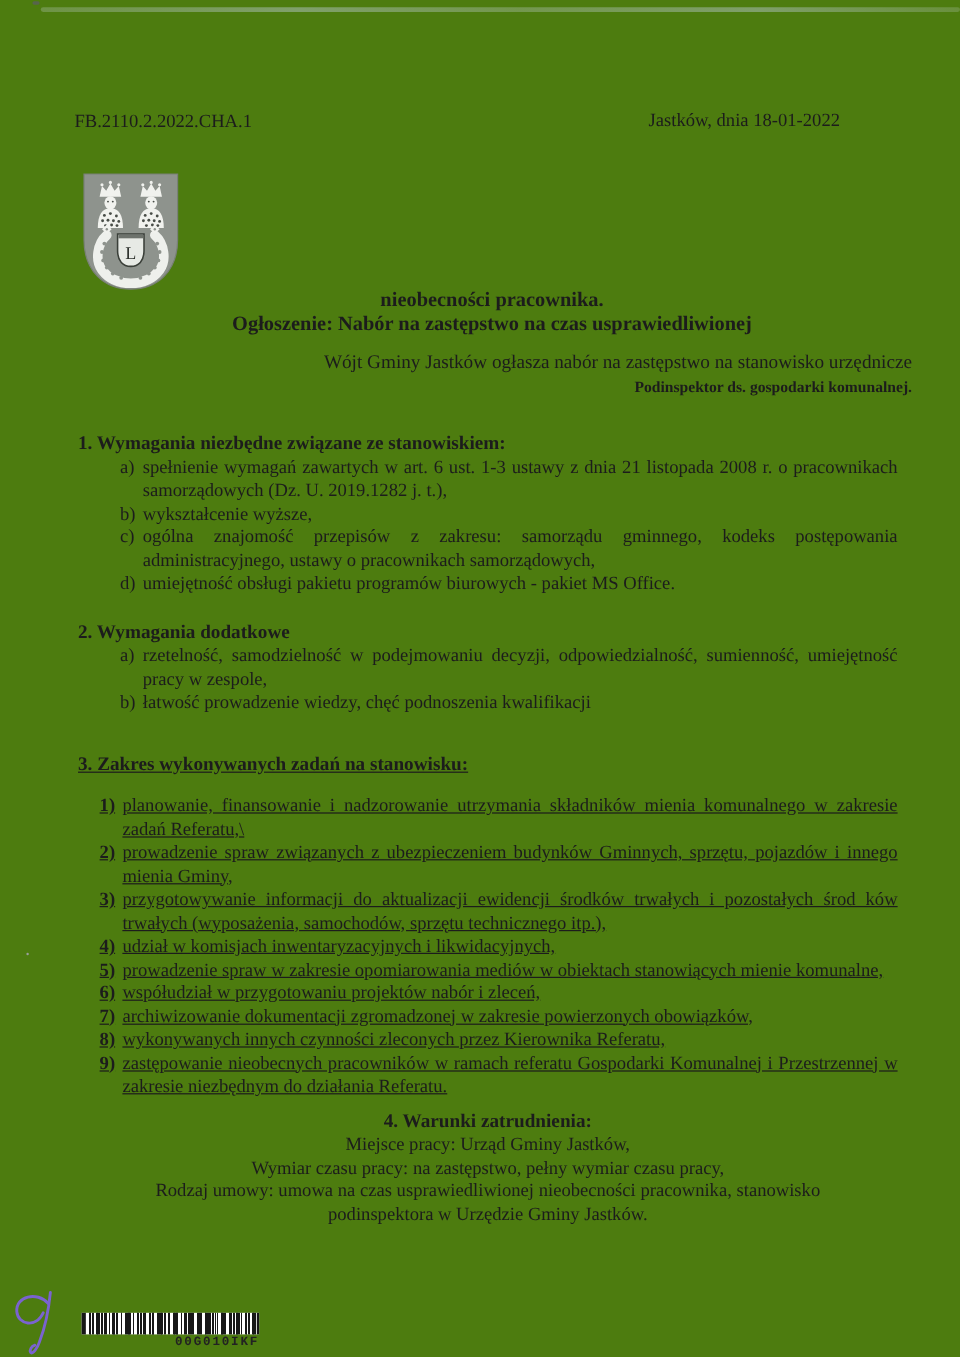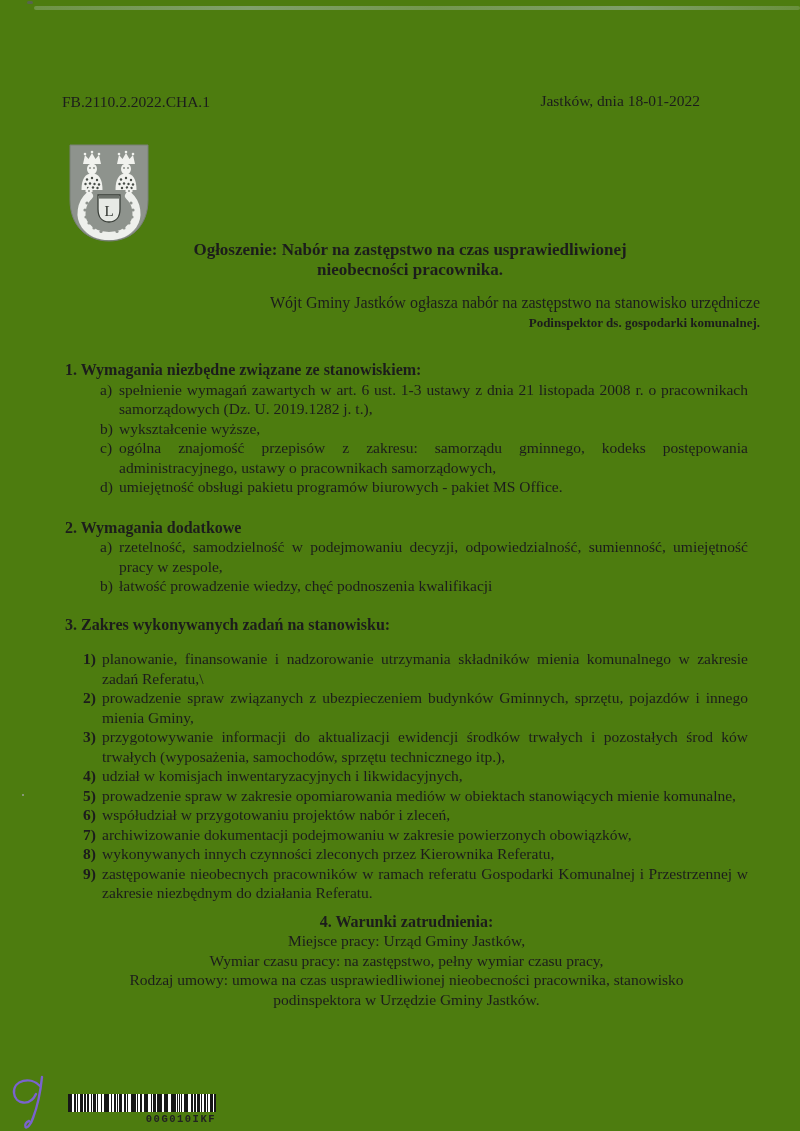--- a/index.html
+++ b/index.html
@@ -34,21 +34,21 @@
     text-align:right; font-size:16px; line-height:20px;
   }
   .intro-position { font-weight:bold; font-size:13px; }
 
   .body-text {
     position:absolute; top:360px; left:65px; width:683px;
     font-size:15.5px; line-height:19.5px;
   }
   .sec-h { font-weight:bold; font-size:16px; margin:0; }
   .sec2 { margin-top:21px; }
-  .sec3 { margin-top:19px; }
+  .sec3 { margin-top:32px;text-decoration:underline; }
   .sec3-items { margin-top:15px; }
   .sec4 { margin-top:9px;text-align:center; }
 
   .li { display:flex; }
   .li-text { flex:1 1 auto; text-align:justify; }
   .lettered { padding-left:35px; }
   .lettered .li-label { flex:0 0 19px; }
   .numbered { padding-left:18px; }
   .numbered .li-label { flex:0 0 19px; font-weight:bold; }
   .plain-line { margin:0; }
@@ -135,22 +135,22 @@
       </g>
       <circle cx="21" cy="48" r="1" fill="#8e938d"></circle>
         <circle cx="61" cy="48" r="1" fill="#8e938d"></circle>
       <path d="M30,52 H52 V66 C52,74.5 47.5,79 41,79 C34.5,79 30,74.5 30,66 Z" fill="#e7eae5" stroke="#3a3f39" stroke-width="1.3"></path>
       <rect x="30.7" y="52.6" width="20.6" height="3" fill="#6d726c"></rect>
       <text x="41" y="73" font-size="15" text-anchor="middle" fill="#2d312c" font-family="'Liberation Serif',serif">L</text>
     </svg>
   </div>
 
   <div class="title-block">
+    <div>nieobecności pracownika.</div>
     <div>Ogłoszenie: Nabór na zastępstwo na czas usprawiedliwionej</div>
-    <div>nieobecności pracownika.</div>
   </div>
 
   <div class="intro-block">
     <div>Wójt Gminy Jastków ogłasza nabór na zastępstwo na stanowisko urzędnicze</div>
     <div class="intro-position">Podinspektor ds. gospodarki komunalnej.</div>
   </div>
 
   <div class="body-text">
 
     <section>
@@ -207,21 +207,21 @@
         <div class="li numbered">
           <span class="li-label">5)</span>
           <span class="li-text">prowadzenie spraw w zakresie opomiarowania mediów w obiektach stanowiących mienie komunalne,</span>
         </div>
         <div class="li numbered">
           <span class="li-label">6)</span>
           <span class="li-text">współudział w przygotowaniu projektów nabór i zleceń,</span>
         </div>
         <div class="li numbered">
           <span class="li-label">7)</span>
-          <span class="li-text">archiwizowanie dokumentacji podejmowaniu w zakresie powierzonych obowiązków,</span>
+          <span class="li-text">archiwizowanie dokumentacji zgromadzonej w zakresie powierzonych obowiązków,</span>
         </div>
         <div class="li numbered">
           <span class="li-label">8)</span>
           <span class="li-text">wykonywanych innych czynności zleconych przez Kierownika Referatu,</span>
         </div>
         <div class="li numbered">
           <span class="li-label">9)</span>
           <span class="li-text">zastępowanie nieobecnych pracowników w ramach referatu Gospodarki Komunalnej i Przestrzennej w zakresie niezbędnym do działania Referatu.</span>
         </div>
       </div>

